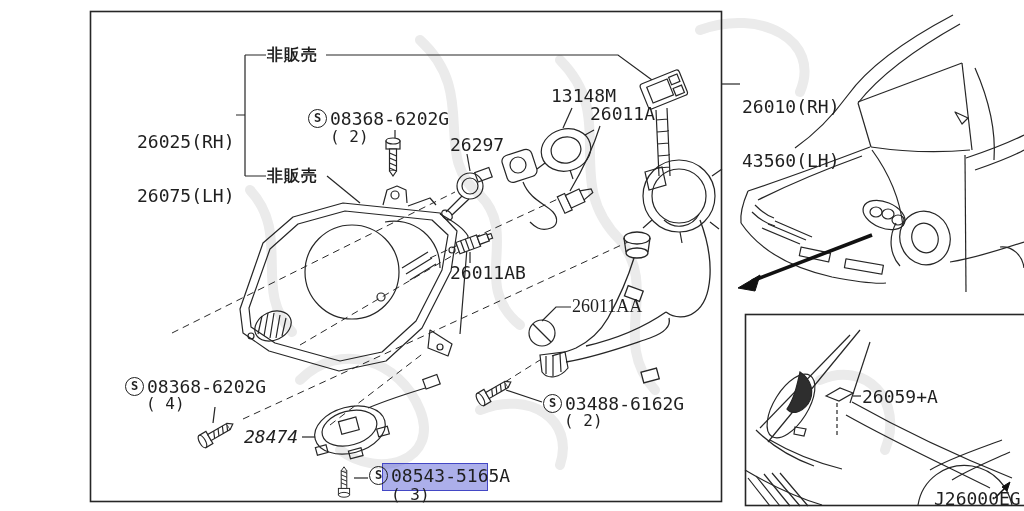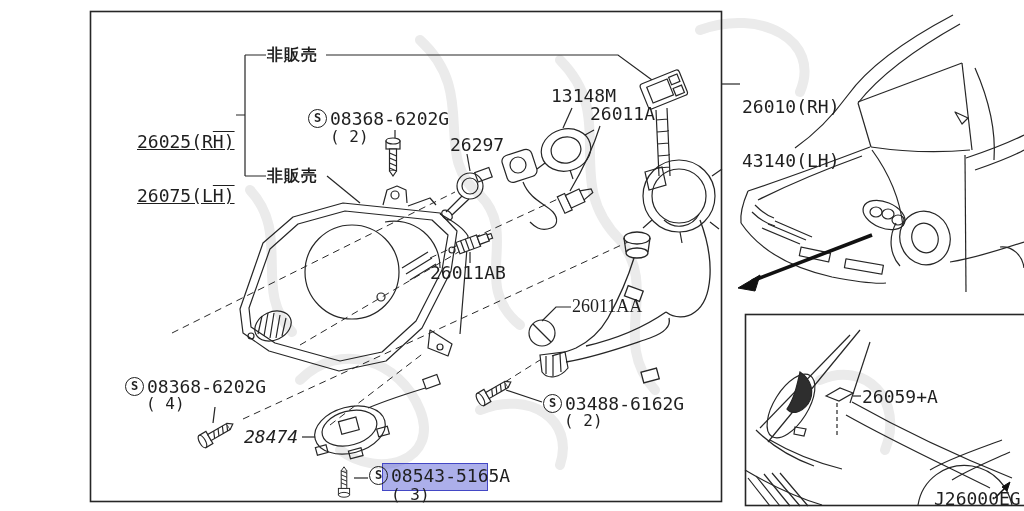--- a/index.html
+++ b/index.html
@@ -6,21 +6,21 @@
   .stage{
     position:relative;width:1024px;height:511px;background:#ffffff;
     font-family:"DejaVu Sans Mono", monospace;color:#1f1f1f;overflow:hidden;
   }
   svg{position:absolute;left:0;top:0;}
   .lbl{
     position:absolute;font-size:18px;line-height:17px;white-space:pre;
     letter-spacing:0px;color:#1f1f1f;z-index:3;
   }
   .jp{font-family:"DejaVu Sans", sans-serif;font-size:16px;font-weight:bold;letter-spacing:1px;}
-  .two-line{line-height:18px;text-align:right;}
+  .two-line{line-height:18px;}
   .qty{font-size:16px;}
   .s-lbl{display:flex;align-items:center;gap:3px;}
   .scirc{
     display:inline-flex;align-items:center;justify-content:center;
     width:17px;height:17px;border:1.7px solid #1f1f1f;border-radius:50%;
     font-size:12px;font-weight:bold;flex:0 0 auto;background:transparent;
   }
   .hl{
     position:absolute;z-index:2;
     background:rgba(104,109,216,0.55);
@@ -281,41 +281,41 @@
     <path d="M995,498 L1007,486" stroke-width="1.6"></path>
     <polygon points="1010,482 1002,487 1007,491"></polygon>
   </g>
 </svg>
 
 <div class="hl" style="left:382px;top:463px;width:104px;height:26px;"></div>
 
 <div class="lbl jp" style="left:267px;top:46px;">非販売</div>
 <div class="lbl jp" style="left:267px;top:167px;">非販売</div>
 
-<div class="lbl two-line" style="left:137px;top:97px;text-decoration:underline;">
+<div class="lbl two-line" style="left:137px;top:97px;">
   <div>26025(RH)</div>
   <div>26075(LH)</div>
 </div>
 
 <div class="lbl s-lbl" style="left:308px;top:109px;">
   <span class="scirc">S</span>
   <span>08368-6202G</span>
 </div>
 <div class="lbl qty" style="left:330px;top:128px;">( 2)</div>
 
 <div class="lbl" style="left:450px;top:136px;">26297</div>
 <div class="lbl" style="left:551px;top:87px;">13148M</div>
 <div class="lbl" style="left:590px;top:105px;">26011A</div>
 
 <div class="lbl two-line" style="left:742px;top:62px;">
   <div>26010(RH)</div>
-  <div>43140(LH)</div>
-</div>
-
-<div class="lbl" style="left:430px;top:264px;">26011AB</div>
+  <div>43560(LH)</div>
+</div>
+
+<div class="lbl" style="left:450px;top:264px;">26011AB</div>
 <div class="lbl" style="left:572px;top:298px;font-family:Liberation Serif, serif;">26011AA</div>
 
 <div class="lbl s-lbl" style="left:543px;top:394px;">
   <span class="scirc">S</span>
   <span>03488-6162G</span>
 </div>
 <div class="lbl qty" style="left:564px;top:412px;">( 2)</div>
 
 <div class="lbl s-lbl" style="left:125px;top:377px;">
   <span class="scirc">S</span>

